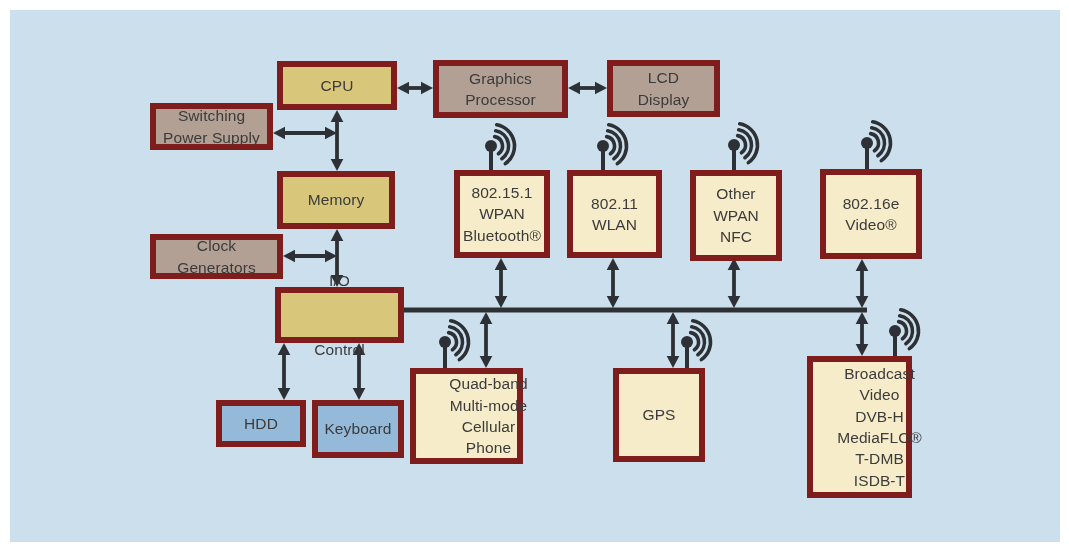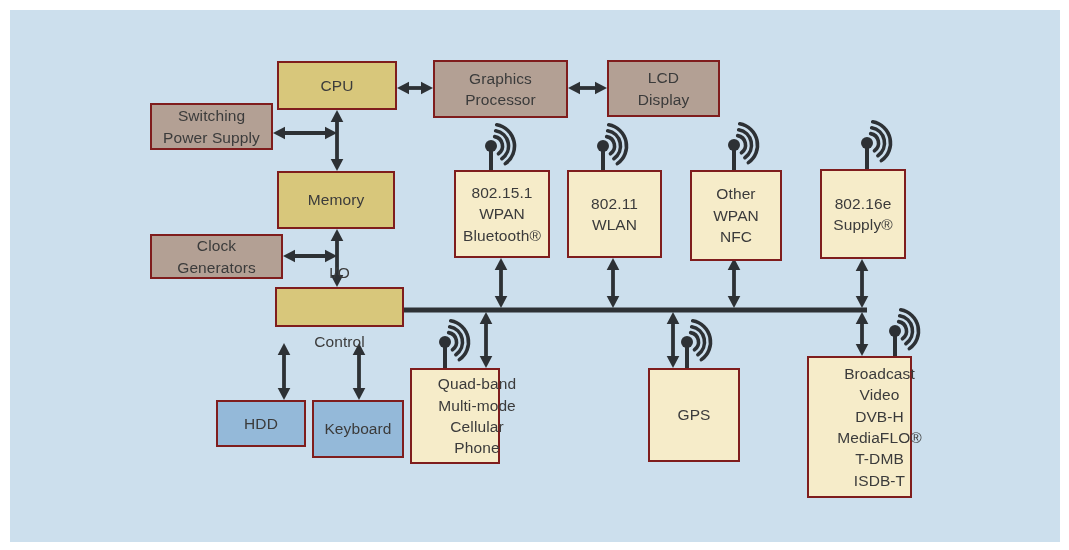--- a/index.html
+++ b/index.html
@@ -34,21 +34,21 @@
     position: absolute;
     left: 0;
     top: 0;
     width: 1069px;
     height: 550px;
     pointer-events: none;
   }
   .node {
     position: absolute;
     box-sizing: border-box;
-    border: 2px solid #7f1d1d;
+    border: 6px solid #7f1d1d;
     display: flex;
     flex-direction: column;
     align-items: center;
     justify-content: center;
     text-align: center;
     color: #3b3b3b;
     font-size: 15.5px;
     line-height: 1.38;
     letter-spacing: 0.1px;
   }
@@ -206,21 +206,21 @@
         <span class="line">LCD</span>
         <span class="line">Display</span>
       </div>
       <div class="node core" style="left: 277px; top: 171px; width: 118px; height: 58px;">
         <span class="line">Memory</span>
       </div>
       <div class="node support" style="left: 150px; top: 234px; width: 133px; height: 45px;">
         <span class="line">Clock</span>
         <span class="line">Generators</span>
       </div>
-      <div class="node core" style="left: 275px; top: 287px; width: 129px; height: 40px; gap: 48px;">
+      <div class="node core" style="left: 275px; top: 287px; width: 129px; height: 56px; gap: 48px;">
         <span class="line">I/O</span>
         <span class="line">Control</span>
       </div>
       <div class="node peripheral" style="left: 216px; top: 400px; width: 90px; height: 47px;">
         <span class="line">HDD</span>
       </div>
       <div class="node peripheral" style="left: 312px; top: 400px; width: 92px; height: 58px;">
         <span class="line">Keyboard</span>
       </div>
       <div class="node radio" style="left: 454px; top: 170px; width: 96px; height: 88px;">
@@ -230,31 +230,31 @@
       </div>
       <div class="node radio" style="left: 567px; top: 170px; width: 95px; height: 88px; align-items: center;">
         <span class="line">802.11</span>
         <span class="line">WLAN</span>
       </div>
       <div class="node radio" style="left: 690px; top: 170px; width: 92px; height: 91px;">
         <span class="line">Other</span>
         <span class="line">WPAN</span>
         <span class="line">NFC</span>
       </div>
-      <div class="node radio" style="left: 820px; top: 169px; width: 86px; height: 90px;">
+      <div class="node radio" style="left: 820px; top: 169px; width: 102px; height: 90px;">
         <span class="line">802.16e</span>
-        <span class="line">Supply®</span>
-      </div>
-      <div class="node radio" style="left: 410px; top: 368px; width: 90px; height: 96px; padding-left: 44px;">
+        <span class="line">Video®</span>
+      </div>
+      <div class="node radio" style="left: 410px; top: 368px; width: 113px; height: 96px; padding-left: 44px;">
         <span class="line">Quad-band</span>
         <span class="line">Multi-mode</span>
         <span class="line">Cellular</span>
         <span class="line">Phone</span>
       </div>
-      <div class="node radio" style="left: 648px; top: 368px; width: 92px; height: 94px;">
+      <div class="node radio" style="left: 613px; top: 368px; width: 92px; height: 94px;">
         <span class="line">GPS</span>
       </div>
       <div class="node radio" style="left: 807px; top: 356px; width: 105px; height: 142px; padding-left: 40px;">
         <span class="line">Broadcast</span>
         <span class="line">Video</span>
         <span class="line">DVB-H</span>
         <span class="line">MediaFLO®</span>
         <span class="line">T-DMB</span>
         <span class="line">ISDB-T</span>
       </div>

